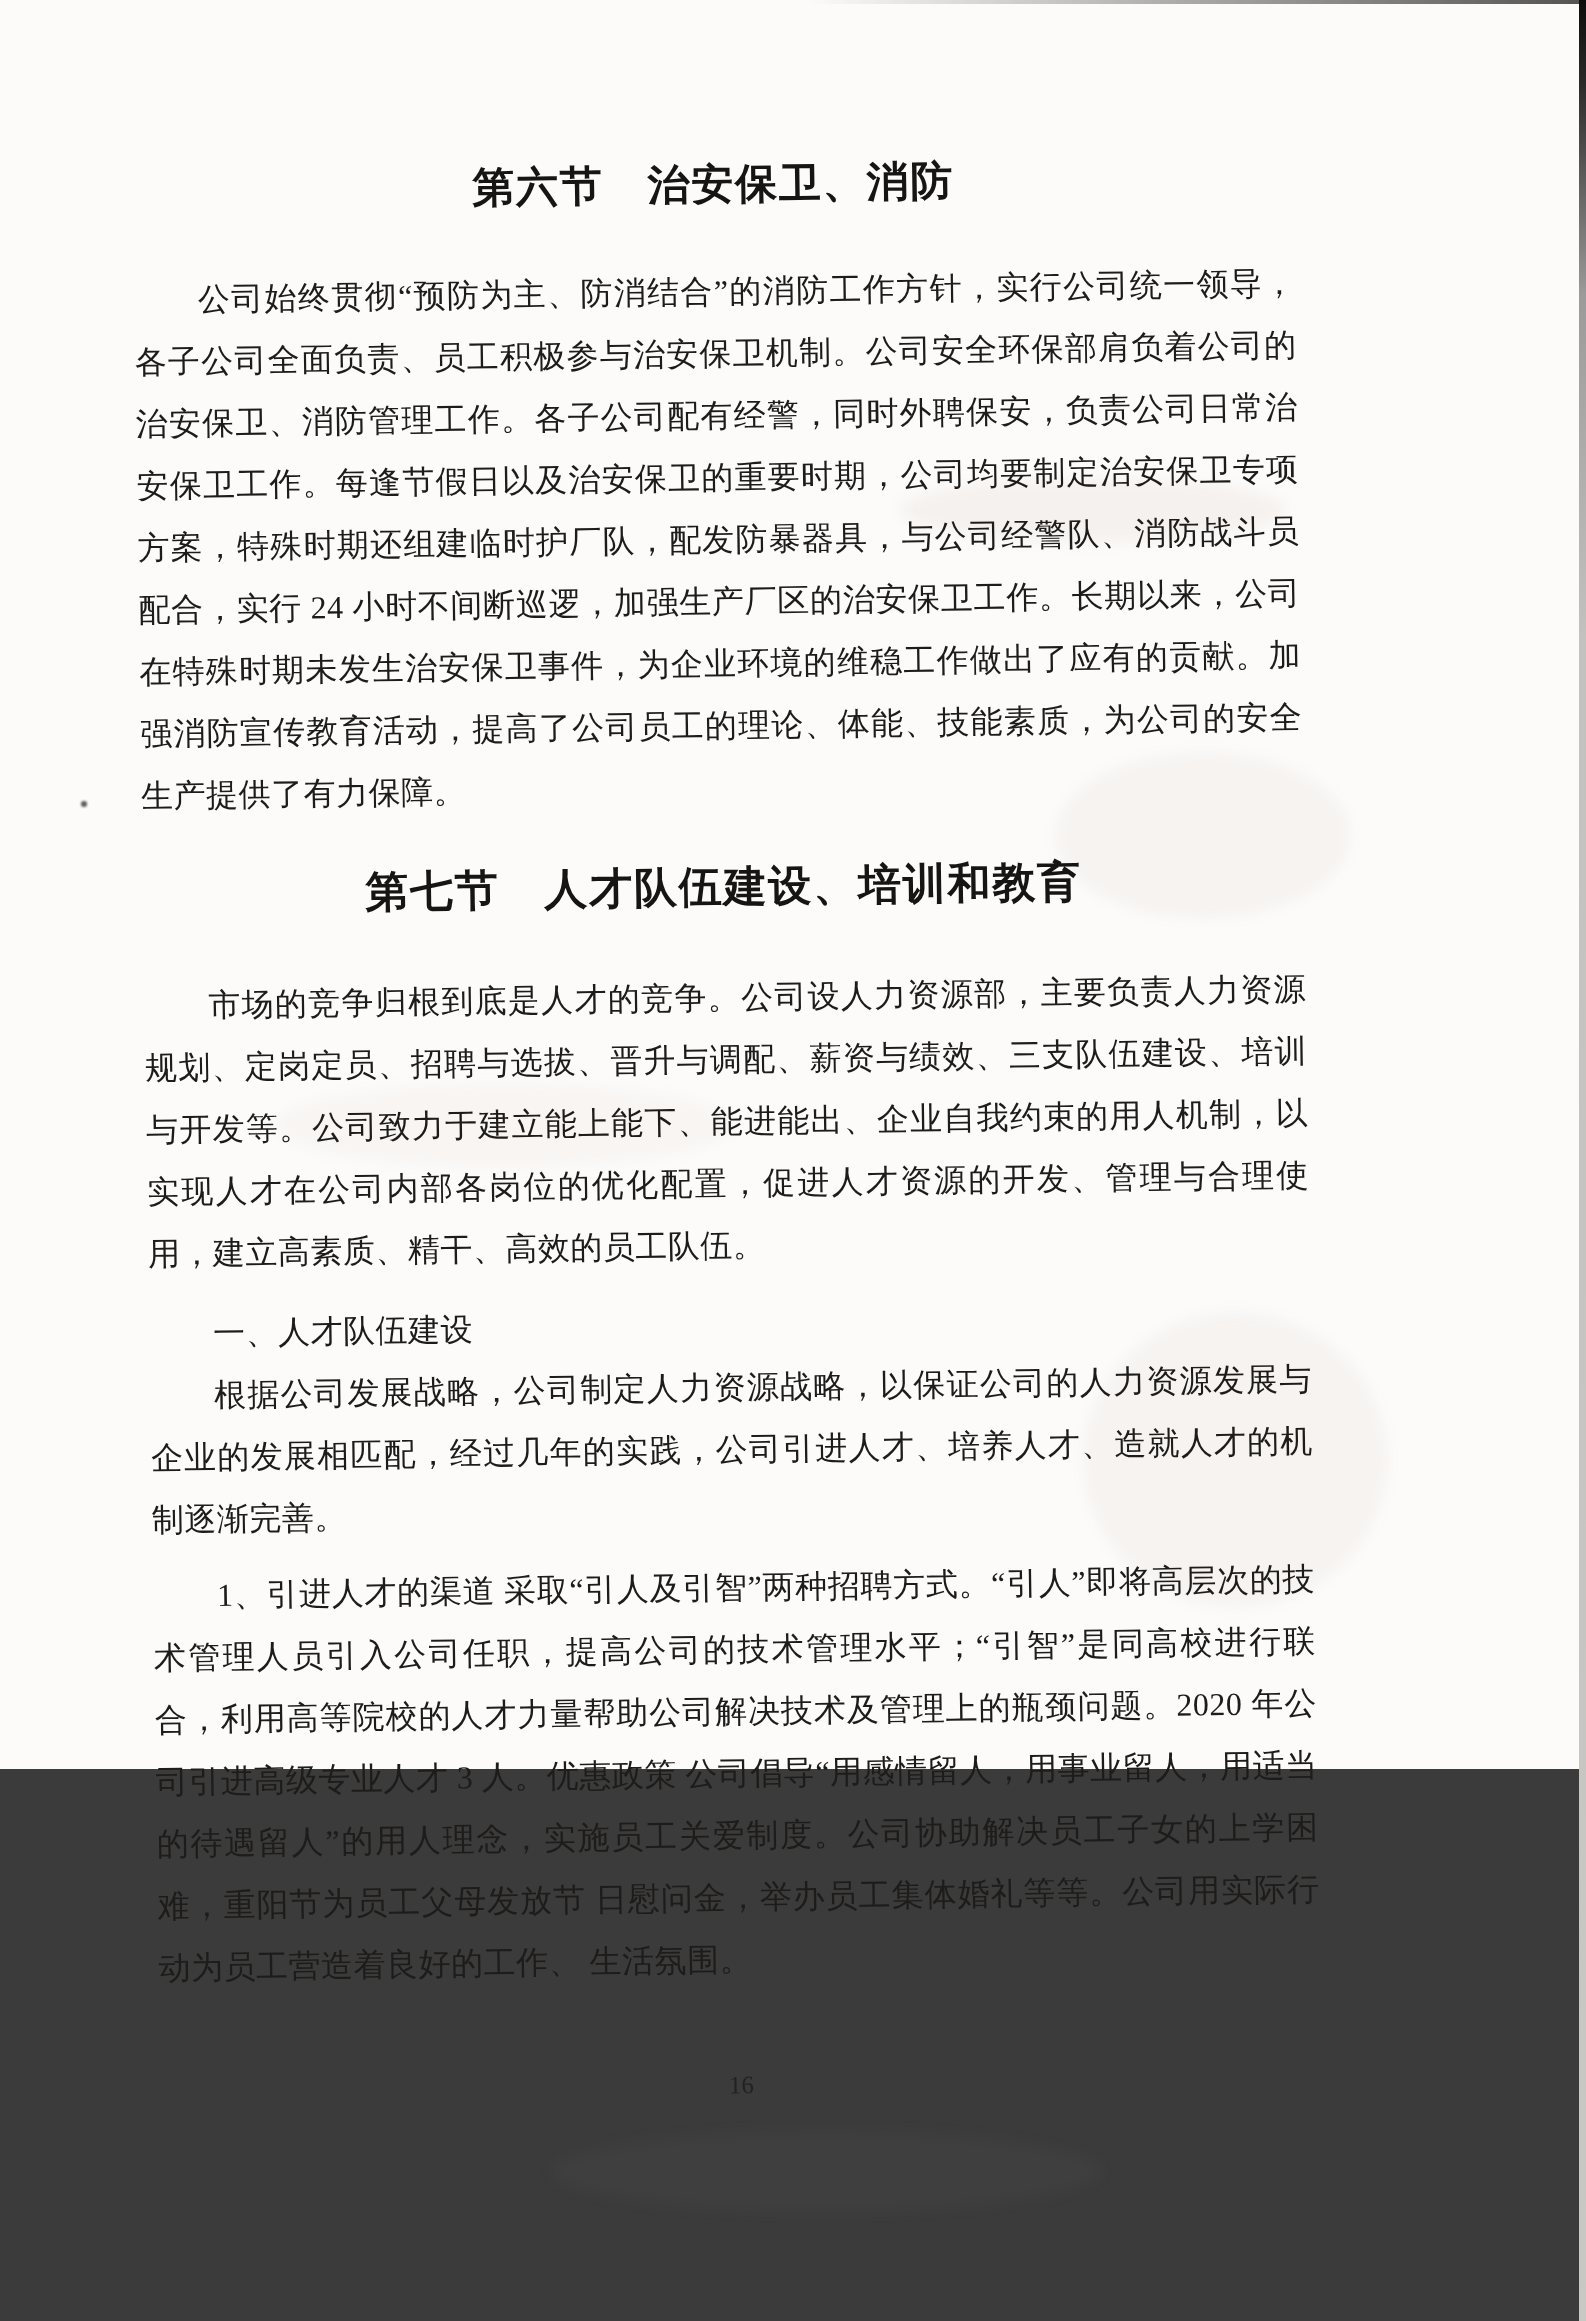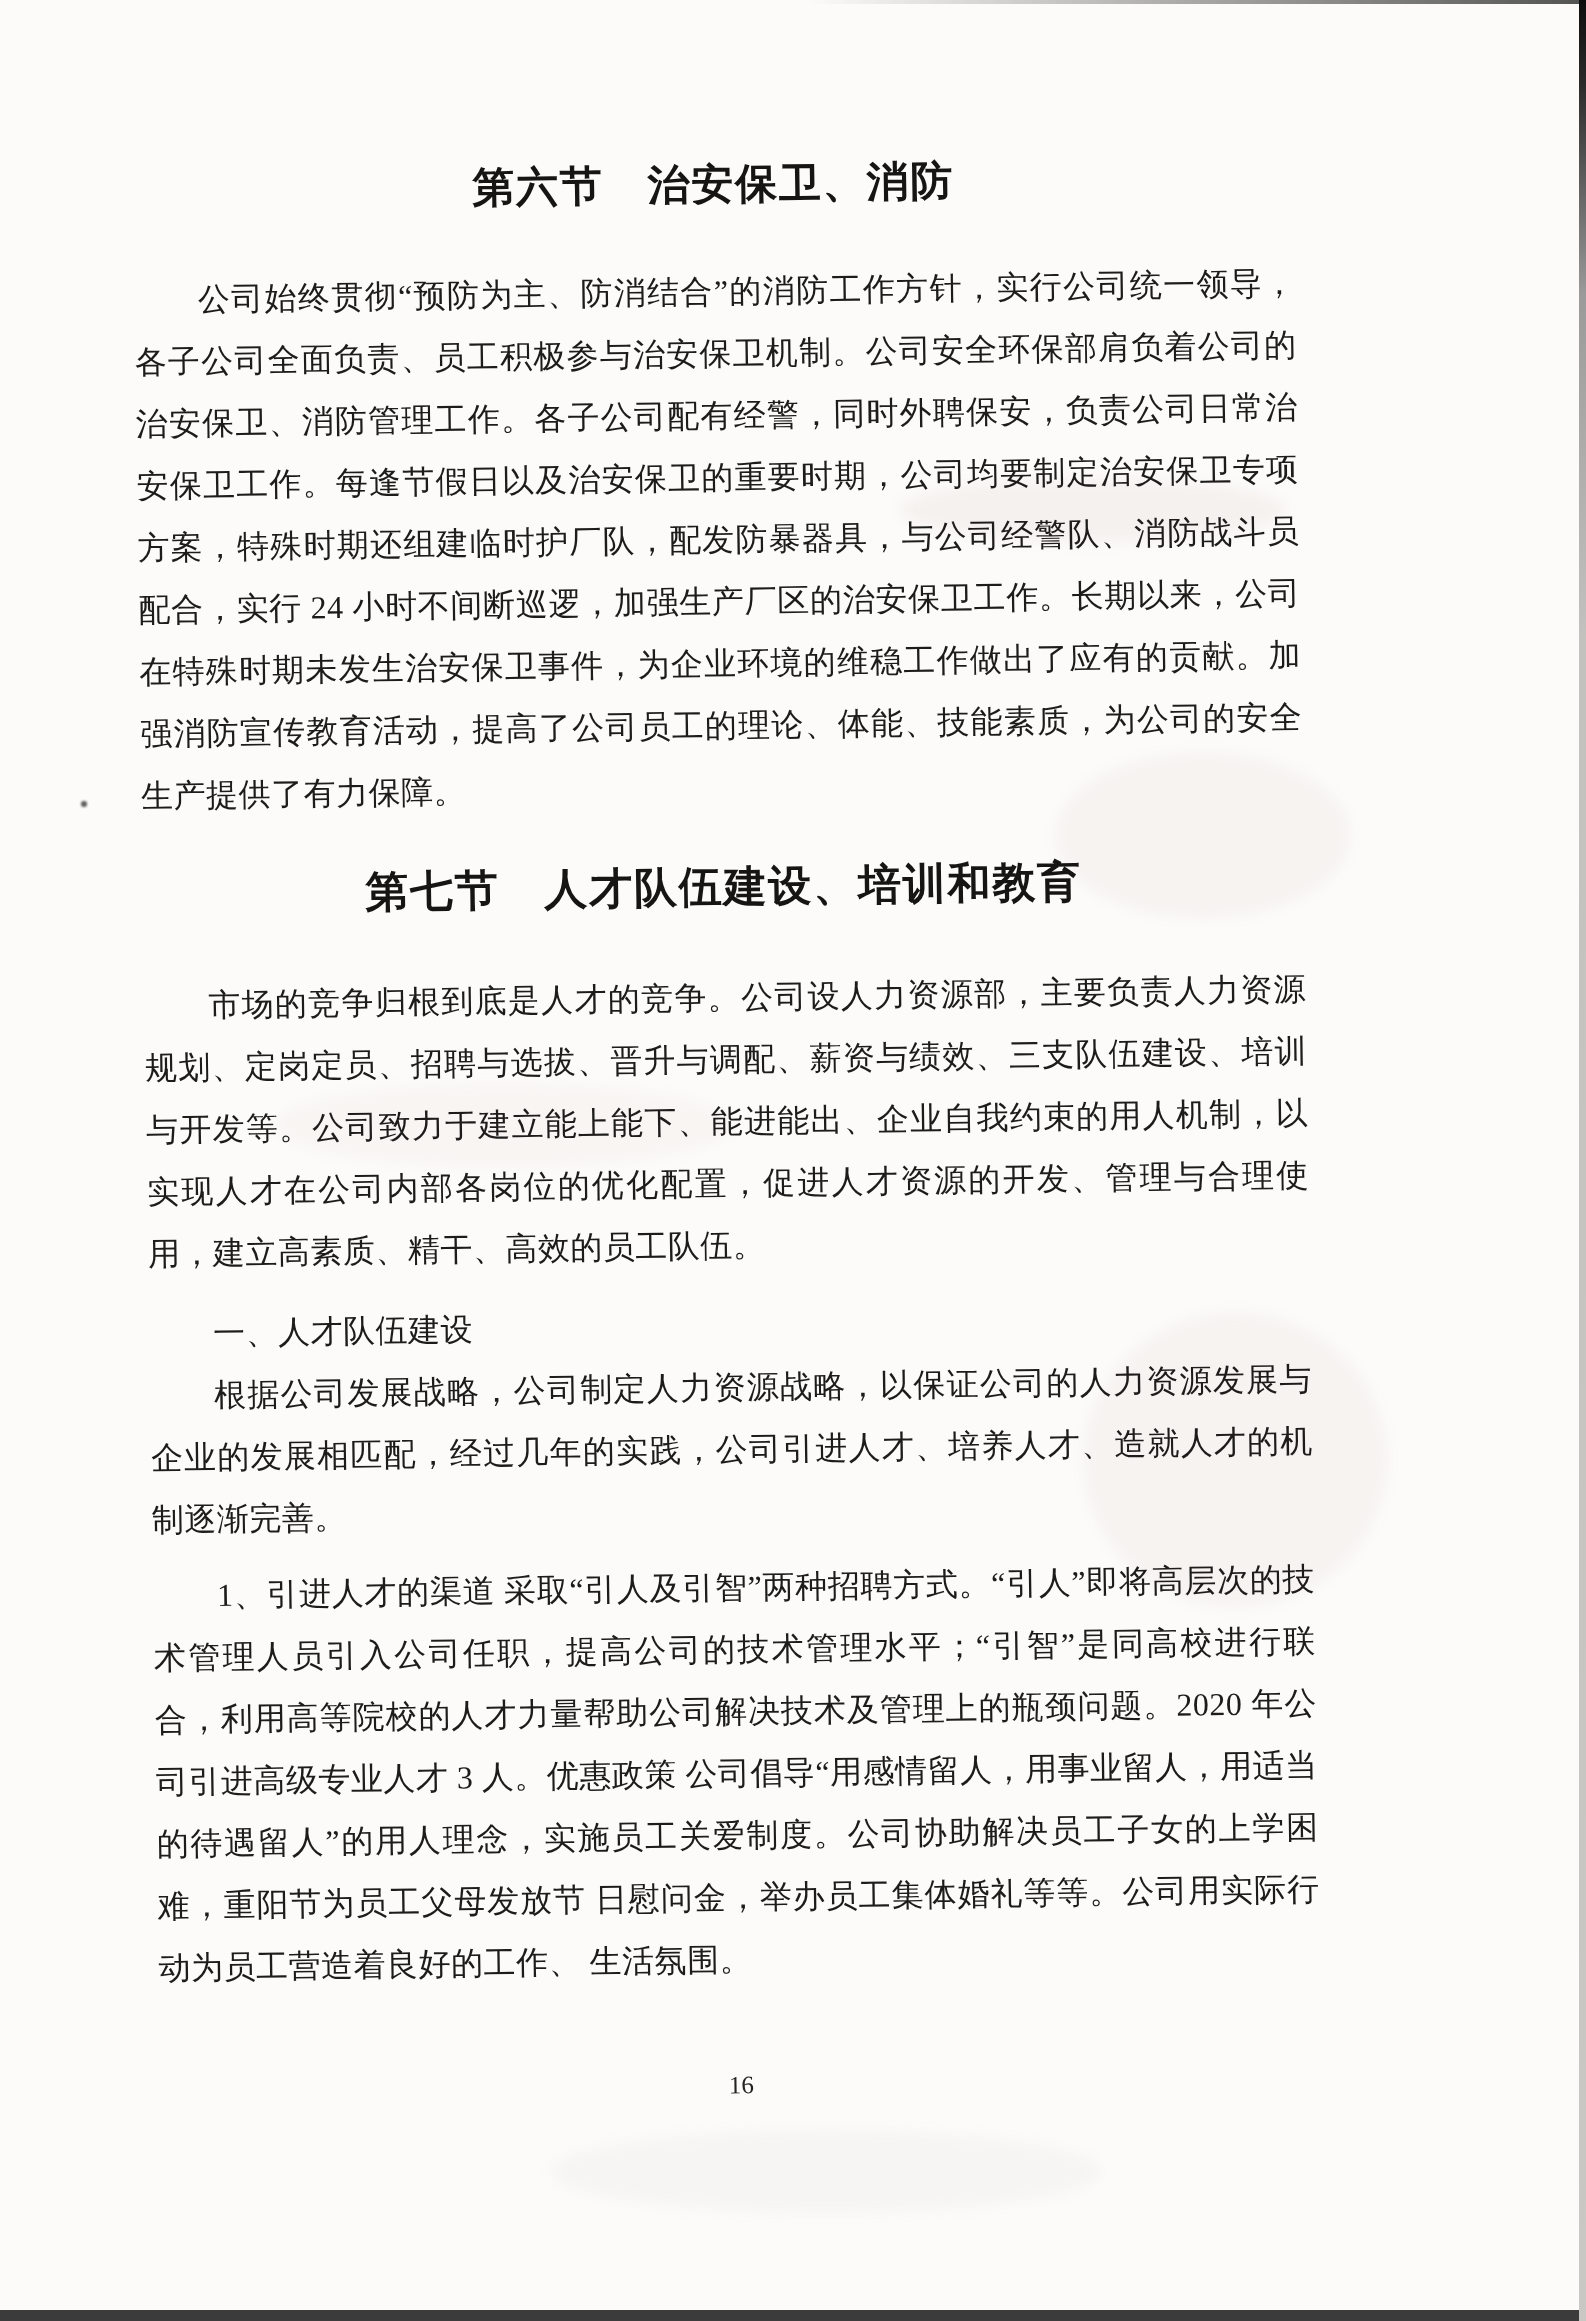--- a/index.html
+++ b/index.html
@@ -12,21 +12,21 @@
     background: #3b3b3b;
     overflow: hidden;
     position: relative;
     font-family: "Liberation Serif", "DejaVu Serif", serif;
   }
   .paper {
     position: absolute;
     left: 0;
     top: 0;
     width: 1580px;
-    height: 2310px;
+    height: 1769px;
     background: #fcfbf9;
   }
   
   .edge-right {
     position: absolute;
     right: 0;
     top: 0;
     width: 8.3px;
     height: 2322px;
     background: linear-gradient(to bottom, #0d0d0d 0px, #2a2a2a 83px, #9a9a9a 294px, #c4c2bf 643px, #cac8c4 100%);

